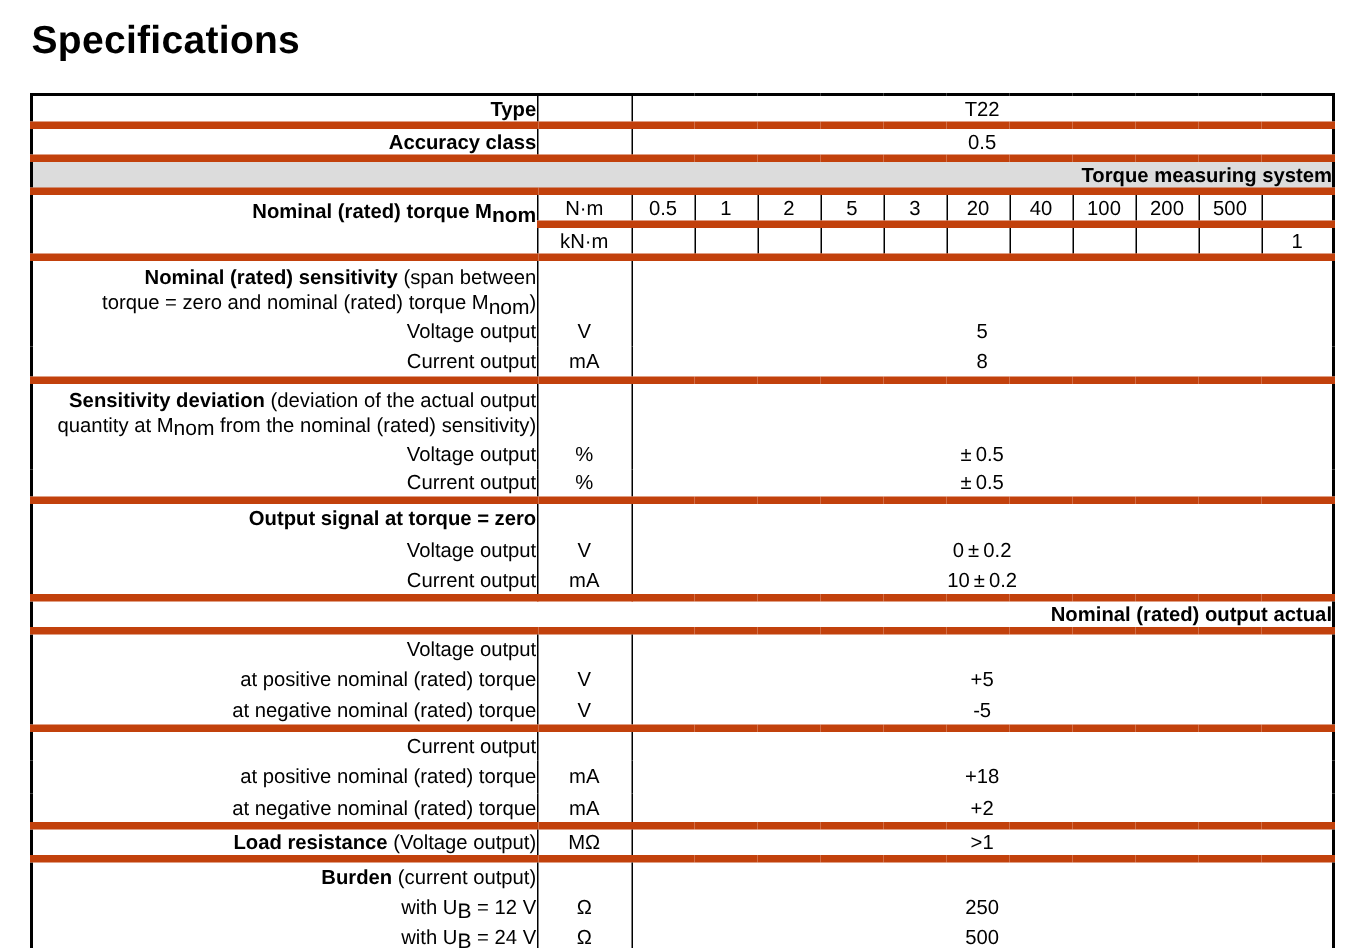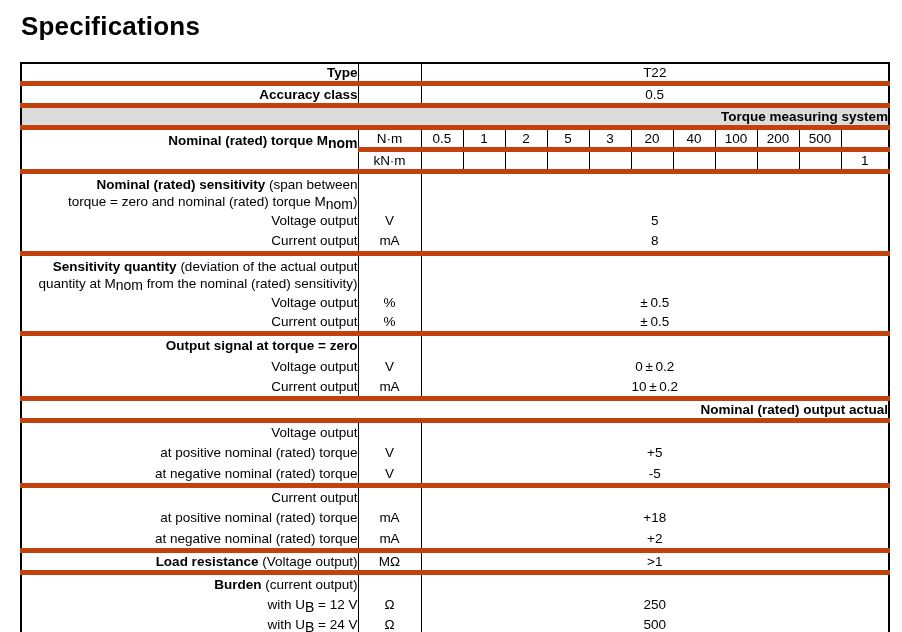--- a/index.html
+++ b/index.html
@@ -109,21 +109,21 @@
         <td class="label"><span>Voltage output</span></td>
         <td class="unit">V</td>
         <td colspan="11" class="val">5</td>
       </tr>
       <tr style="height: 22px;">
         <td class="label"><span>Current output</span></td>
         <td class="unit">mA</td>
         <td colspan="11" class="val">8</td>
       </tr>
       <tr class="bt" style="height: 37px;">
-        <td class="label vtop"><span class="b">Sensitivity quantity</span><span> (deviation of the actual output</span><br><span>quantity at M</span><span class="sub">nom</span><span> from the nominal (rated) sensitivity)</span></td>
+        <td class="label vtop"><span class="b">Sensitivity deviation</span><span> (deviation of the actual output</span><br><span>quantity at M</span><span class="sub">nom</span><span> from the nominal (rated) sensitivity)</span></td>
         <td class="unit"></td>
         <td colspan="11" class="val"></td>
       </tr>
       <tr style="height: 21px;">
         <td class="label"><span>Voltage output</span></td>
         <td class="unit">%</td>
         <td colspan="11" class="val">± 0.5</td>
       </tr>
       <tr style="height: 21px;">
         <td class="label"><span>Current output</span></td>

